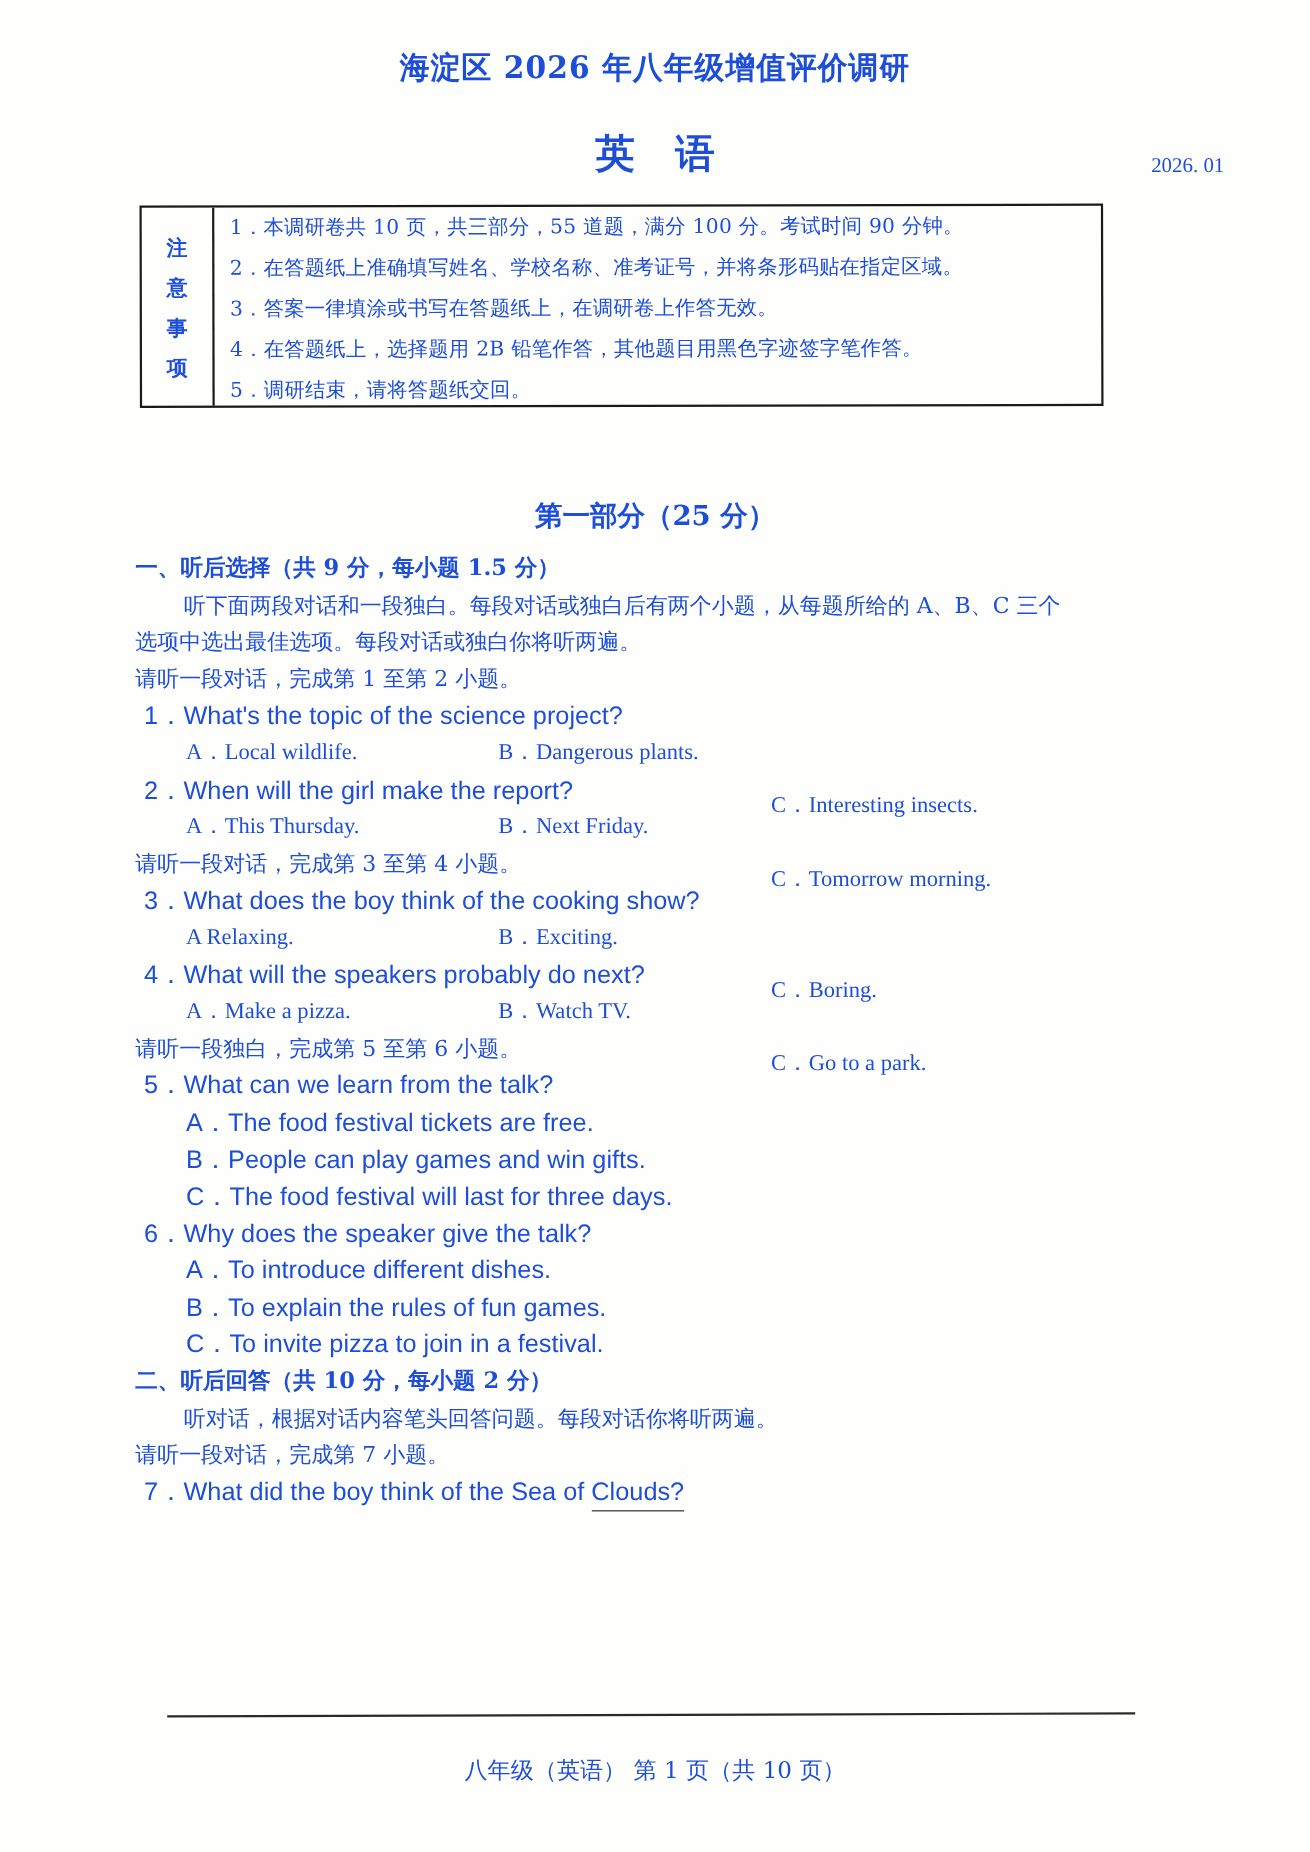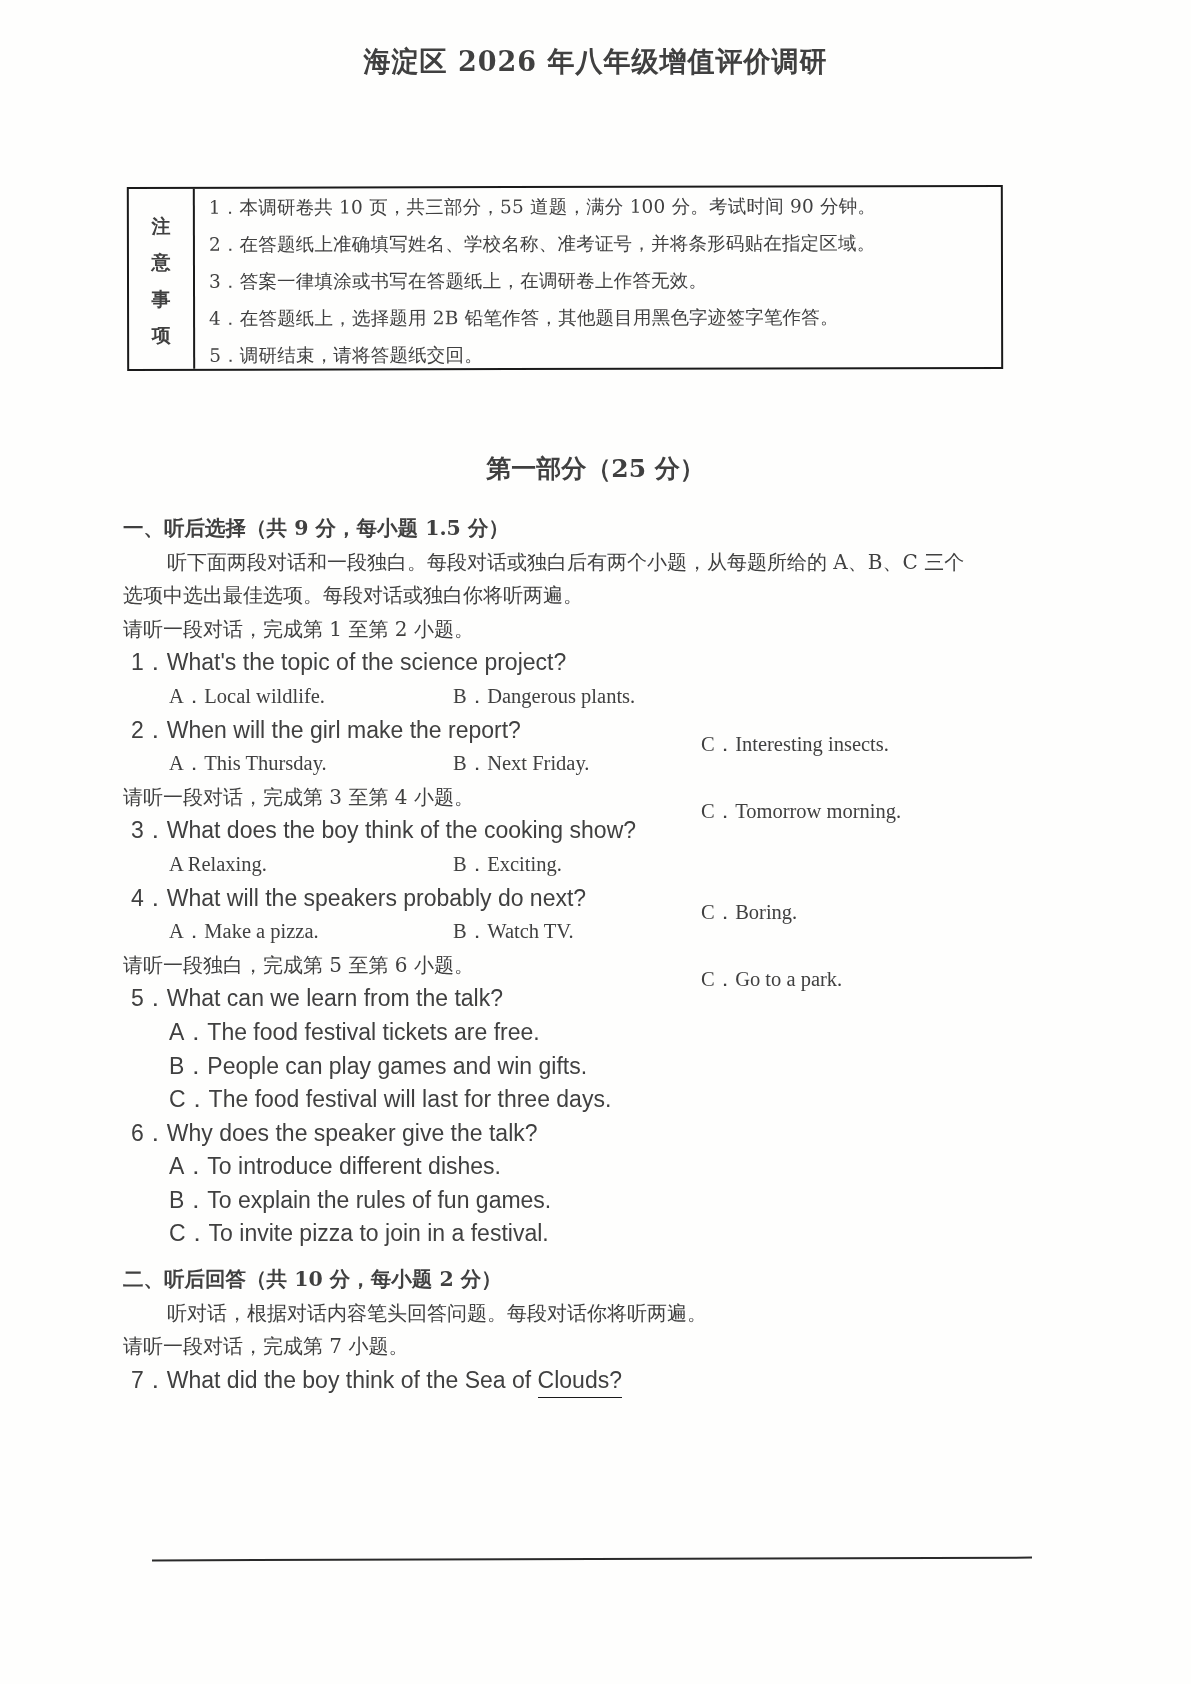--- a/index.html
+++ b/index.html
@@ -6,21 +6,21 @@
     margin: 0;
     padding: 0;
     background: #ffffff;
   }
   .page {
     position: relative;
     width: 1191px;
     height: 1684px;
     background: #fefefd;
     font-family: "Liberation Serif", "DejaVu Serif", serif;
-    color: #404040;
+    color: #1d4ed8;
     overflow: hidden;
   }
 
   
   .doc-title {
     position: absolute;
     top: 44px;
     left: 0;
     width: 1191px;
     text-align: center;
@@ -129,21 +129,20 @@
   }
   .cn-bold {
     font-family: "DejaVu Serif", "Liberation Serif", serif;
     font-size: 20px;
     font-weight: normal;
   }
   .sec-head {
     font-weight: bold;
     font-family: "DejaVu Serif", "Liberation Serif", serif;
     font-size: 20.5px;
-    margin-top: 12px;
   }
   .indent2 { padding-left: 44px; }
   .q-line { padding-left: 8px; }
   .opt-row {
     position: relative;
     height: 33.6px;
     padding-left: 46px;
     font-size: 20.5px;
     line-height: 33.6px;
   }
@@ -175,20 +174,24 @@
     font-family: "DejaVu Serif", "Liberation Serif", serif;
   }
 </style>
 </head>
 <body>
 
 <div class="page">
 
   <div class="doc-title">海淀区 2026 年八年级增值评价调研</div>
 
+  <div class="subject-row">
+    <div class="subject">英 语</div>
+    <div class="exam-date">2026. 01</div>
+  </div>
 
   <div class="notice-box">
     <div class="notice-label">
       <span>注</span>
       <span>意</span>
       <span>事</span>
       <span>项</span>
     </div>
     <div class="notice-items">
       <div class="notice-item">1．本调研卷共 10 页，共三部分，55 道题，满分 100 分。考试时间 90 分钟。</div>
@@ -267,14 +270,15 @@
     <div class="line cn-bold indent2">听对话，根据对话内容笔头回答问题。每段对话你将听两遍。</div>
     <div class="line cn">请听一段对话，完成第 7 小题。</div>
 
     <div class="line q-line">
       <span>7．</span><span>What did the boy think of the Sea of </span><span class="answer-line">Clouds?</span>
     </div>
 
   </div>
 
   <div class="footer-rule"></div>
+  <div class="footer-text">八年级（英语） 第 1 页（共 10 页）</div>
 
 </div>
 
 </body></html>

